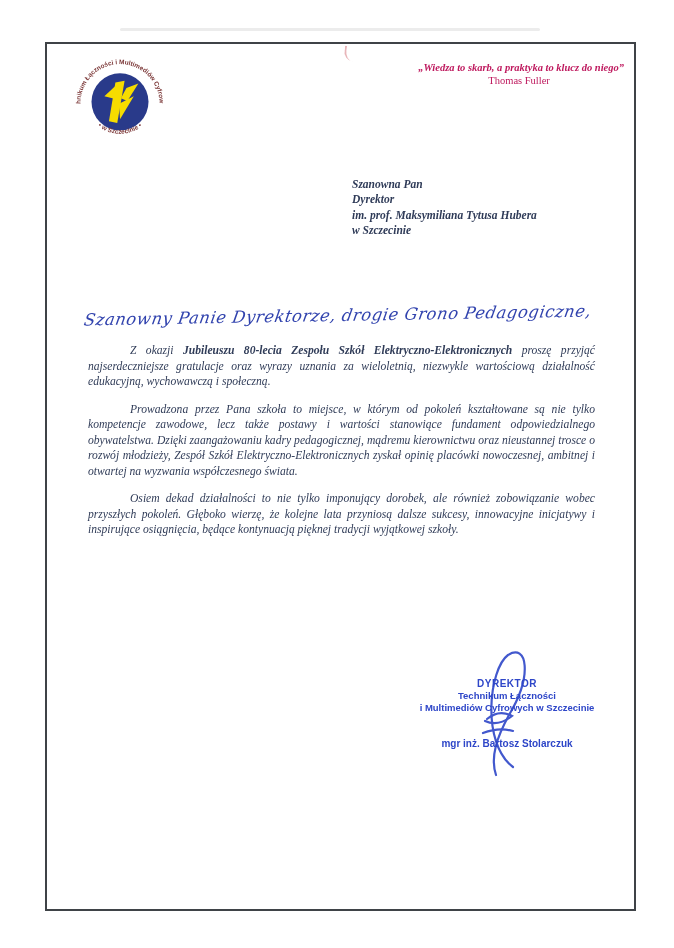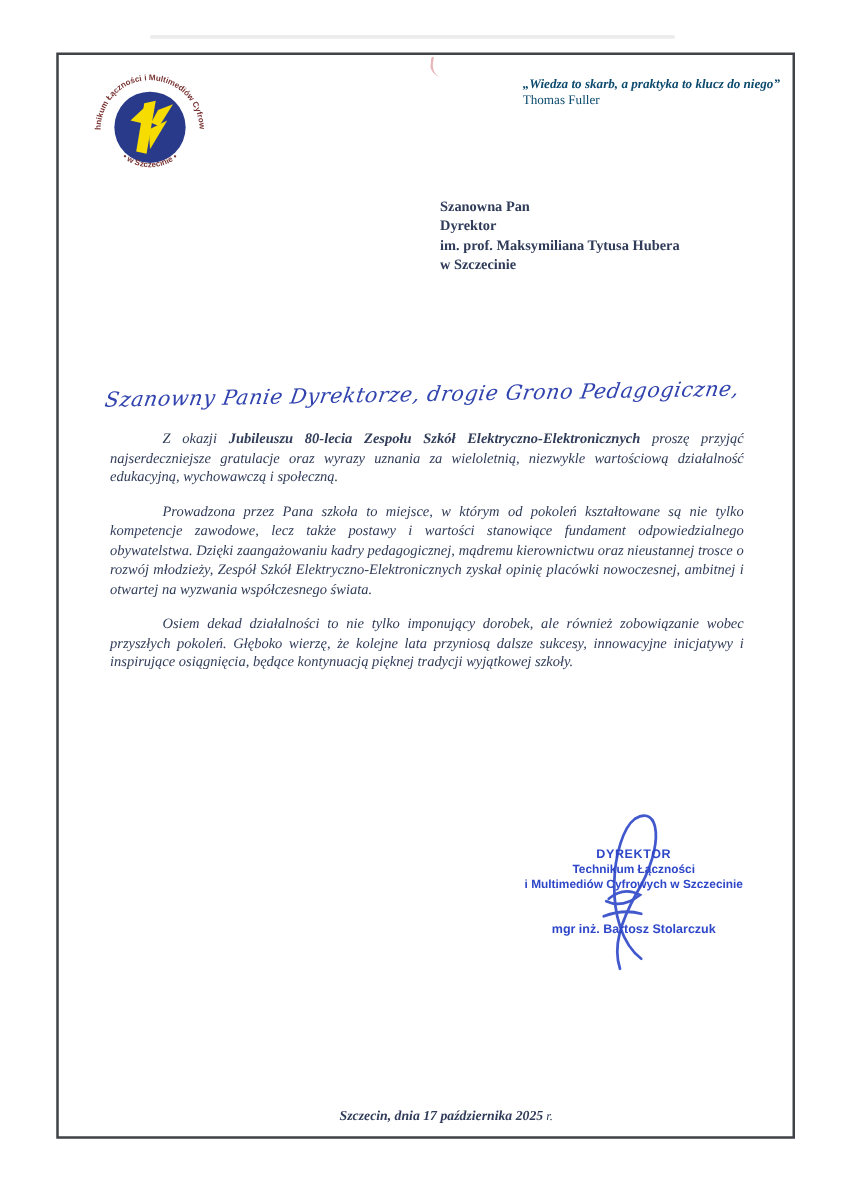--- a/index.html
+++ b/index.html
@@ -12,26 +12,26 @@
     position:absolute;left:344px;top:46px;width:8px;height:15px;
     border-left:2px solid #e3a3a8;border-radius:0 0 0 10px;transform:rotate(8deg);opacity:.8;
   }
   .frame{
     position:absolute;left:45px;top:42px;width:591px;height:869px;
     border:2px solid #3f4347;box-sizing:border-box;
   }
   
   .logo{position:absolute;left:74px;top:54px;width:92px;height:92px;}
   
-  .quote{position:absolute;top:61px;right:50px;text-align:left;color:#0c4a6e;}
+  .quote{position:absolute;top:61px;right:50px;text-align:center;color:#be185d;}
   .quote .q{font-size:10.5px;font-weight:bold;font-style:italic;line-height:13px;}
   .quote .a{font-size:10.5px;font-weight:normal;line-height:14px;padding-right:4px;}
   
-  .recipient{position:absolute;left:352px;top:159px;color:#2f3b58;
-    font-weight:bold;font-size:11.5px;line-height:15.3px;}
+  .recipient{position:absolute;left:352px;top:177px;color:#2f3b58;
+    font-weight:bold;font-style:italic;font-size:11.5px;line-height:15.3px;}
   
   .greeting{
     position:absolute;left:84px;top:306px;width:500px;
     color:#3143ae;font-style:italic;font-size:16.5px;
     font-family:"DejaVu Serif", serif;
     transform:rotate(-1deg) skewX(-10deg);letter-spacing:.5px;white-space:nowrap;
   }
   
   .body-text{position:absolute;left:88px;top:343px;width:507px;color:#303c58;
     font-style:italic;font-size:11.6px;line-height:15.5px;text-align:justify;}
@@ -108,17 +108,14 @@
   </div>
 
   <svg class="sig-scribble" viewBox="0 0 120 135">
     <g fill="none" stroke="#2e46c8" stroke-width="2.2" stroke-linecap="round" opacity="0.9">
       <path d="M 70,122 C 38,98 46,24 65,10 C 84,-2 90,30 66,70 C 54,92 47,112 53,130"></path>
       <path d="M 44,74 q 12,-10 25,-3 q -14,11 -27,5"></path>
       <path d="M 40,88 q 16,-6 30,-2"></path>
     </g>
   </svg>
 
-  <div class="date-line">
-    <span class="main">Szczecin, dnia 17 października 2025</span><span class="suffix"> r.</span>
-  </div>
 
 </div>
 
 </body></html>

